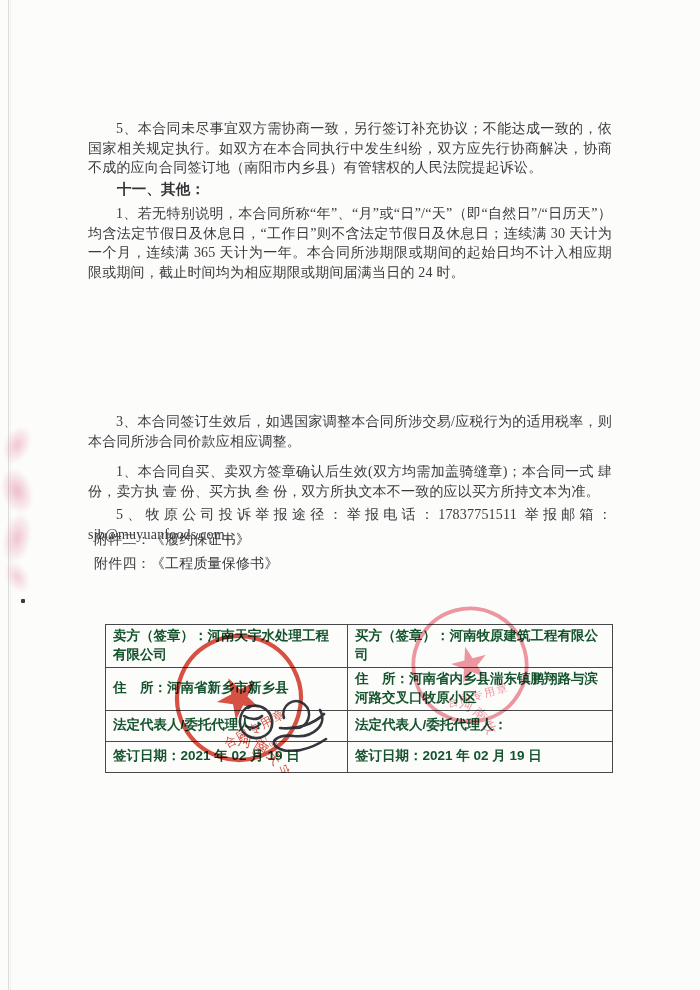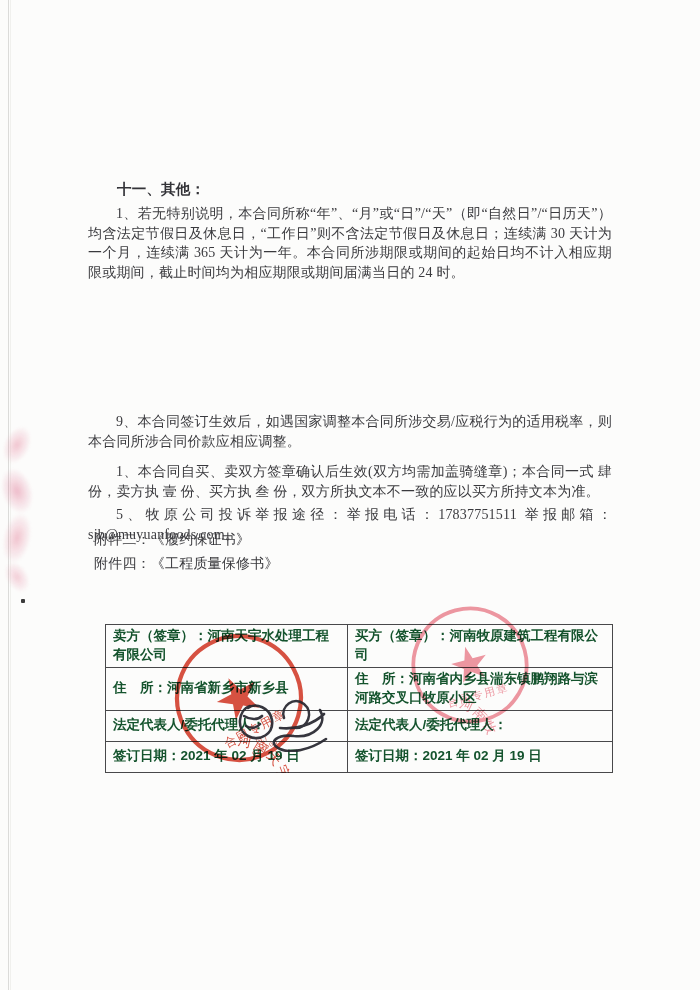--- a/index.html
+++ b/index.html
@@ -54,23 +54,24 @@
 <div class="page">
 
   <div class="scan-edge"></div>
   <div class="scan-edge2"></div>
   <div class="smudge s1"></div>
   <div class="smudge s2"></div>
   <div class="smudge s3"></div>
   <div class="smudge s4"></div>
   <div class="speck"></div>
 
+  <div class="tb clause5 indent">5、本合同未尽事宜双方需协商一致，另行签订补充协议；不能达成一致的，依国家相关规定执行。如双方在本合同执行中发生纠纷，双方应先行协商解决，协商不成的应向合同签订地（南阳市内乡县）有管辖权的人民法院提起诉讼。</div>
   <div class="tb heading">十一、其他：</div>
   <div class="tb item1 indent">1、若无特别说明，本合同所称“年”、“月”或“日”/“天”（即“自然日”/“日历天”）均含法定节假日及休息日，“工作日”则不含法定节假日及休息日；连续满 30 天计为一个月，连续满 365 天计为一年。本合同所涉期限或期间的起始日均不计入相应期限或期间，截止时间均为相应期限或期间届满当日的 24 时。</div>
-  <div class="tb item3 indent">9、本合同签订生效后，如遇国家调整本合同所涉交易/应税行为的适用税率，则本合同所涉合同价款应相应调整。</div>
+  <div class="tb item3 indent">3、本合同签订生效后，如遇国家调整本合同所涉交易/应税行为的适用税率，则本合同所涉合同价款应相应调整。</div>
   <div class="tb item4 indent">1、本合同自买、卖双方签章确认后生效(双方均需加盖骑缝章)；本合同一式 肆 份，卖方执 壹 份、买方执 叁 份，双方所执文本不一致的应以买方所持文本为准。</div>
   <div class="tb item5 indent">5、牧原公司投诉举报途径：举报电话：17837751511 举报邮箱：sjb@muyuanfoods.com。</div>
 
   <div class="tb attachments">
     <div>附件二：《履约保证书》</div>
     <div>附件四：《工程质量保修书》</div>
   </div>
 
   <table class="sig">
     <colgroup>

